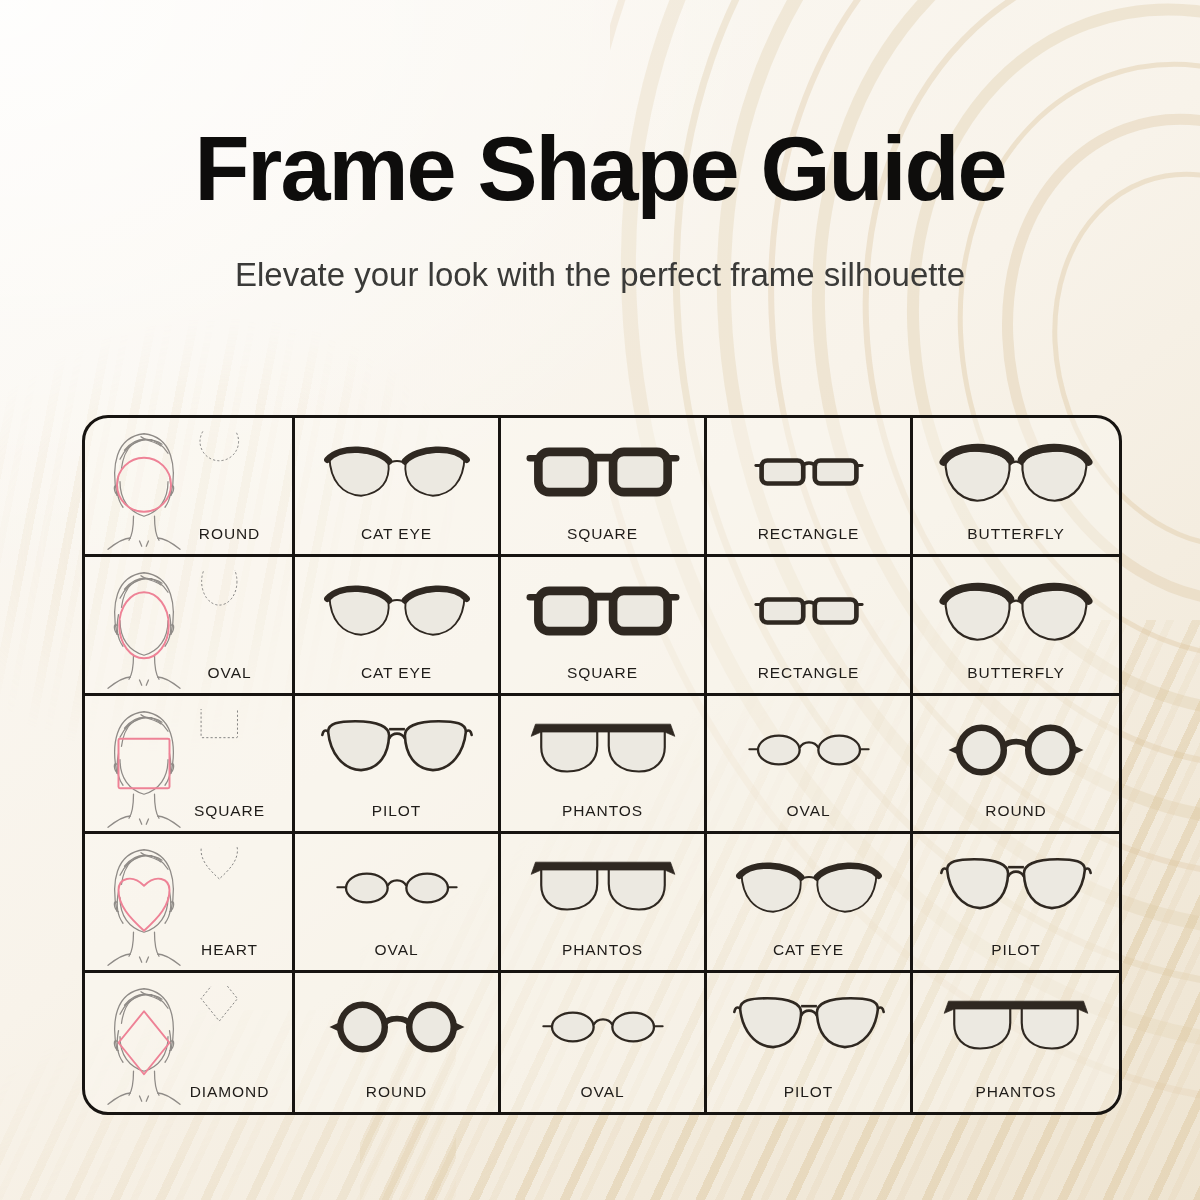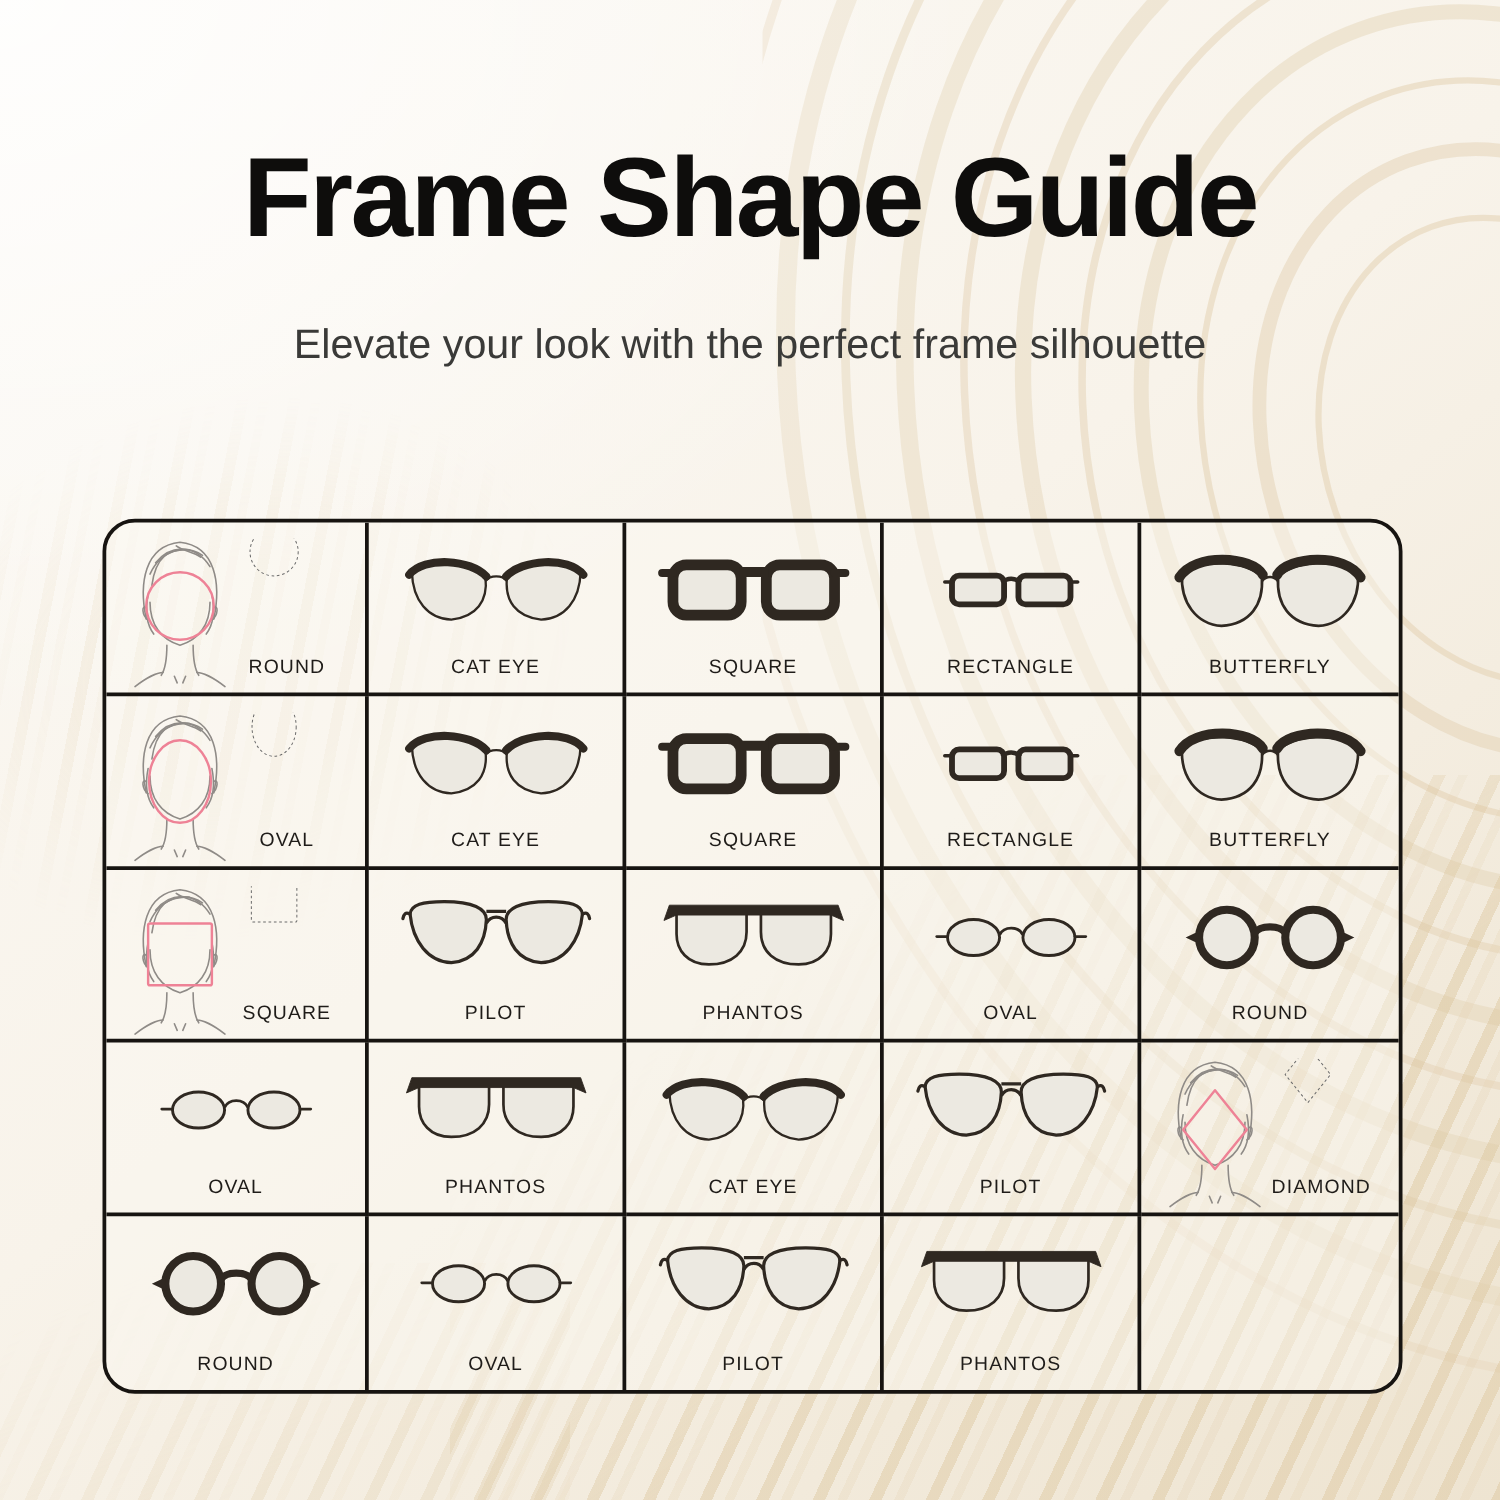--- a/index.html
+++ b/index.html
@@ -35,21 +35,21 @@
   .stripes-br{left:360px;top:620px;right:0;bottom:0;
     -webkit-mask-image:linear-gradient(to top left,#000 40%,transparent 72%);
     mask-image:linear-gradient(to top left,#000 40%,transparent 72%);}
   .stripes-bl{left:0;right:62%;top:1010px;bottom:0;opacity:.5;
     -webkit-mask-image:linear-gradient(to bottom right,transparent 15%,#000 70%);
     mask-image:linear-gradient(to bottom right,transparent 15%,#000 70%);}
   .stripes-tl{left:-90px;top:320px;width:560px;height:430px;opacity:.4;transform:rotate(-14deg);
     -webkit-mask-image:radial-gradient(closest-side,#000 40%,transparent 100%);
     mask-image:radial-gradient(closest-side,#000 40%,transparent 100%);}
   
-  .title{position:absolute;top:108px;left:0;width:100%;text-align:center;
+  .title{position:absolute;top:118px;left:0;width:100%;text-align:center;
     font-size:90px;font-weight:800;letter-spacing:-2px;color:var(--title-color);}
   .subtitle{position:absolute;top:252px;left:0;width:100%;text-align:center;
     font-size:33px;line-height:1.42;font-weight:400;color:var(--subtitle-color);}
   
   .guide-table{
     position:absolute;left:82px;top:415px;width:1040px;height:700px;
     border:3.5px solid var(--table-border);border-radius:26px;overflow:hidden;
     display:grid;grid-template-columns:210px repeat(4,1fr);grid-template-rows:repeat(5,1fr);
     background:rgba(251,248,241,.45);
   }
@@ -333,20 +333,30 @@
       <div class="cell-label">OVAL</div>
     </div>
     <div class="cell">
       <svg class="glasses-art" viewBox="0 0 220 100">
           <use href="#g-round"></use>
         </svg>
       <div class="cell-label">ROUND</div>
     </div>
 
     <div class="cell">
+      <svg class="face-art" viewBox="0 0 120 170">
+        <use class="sketch" href="#face-base"></use>
+        <use class="pink" href="#shape-heart"></use>
+      </svg>
+      <svg class="dashed-art" viewBox="18 36 84 98">
+        <use class="dashed" href="#shape-heart"></use>
+      </svg>
+      <div class="cell-label face-label">HEART</div>
+    </div>
+    <div class="cell">
       <svg class="glasses-art" viewBox="0 0 220 100">
           <use href="#g-oval"></use>
         </svg>
       <div class="cell-label">OVAL</div>
     </div>
     <div class="cell">
       <svg class="glasses-art" viewBox="0 0 220 100">
           <use href="#g-phantos"></use>
         </svg>
       <div class="cell-label">PHANTOS</div>

